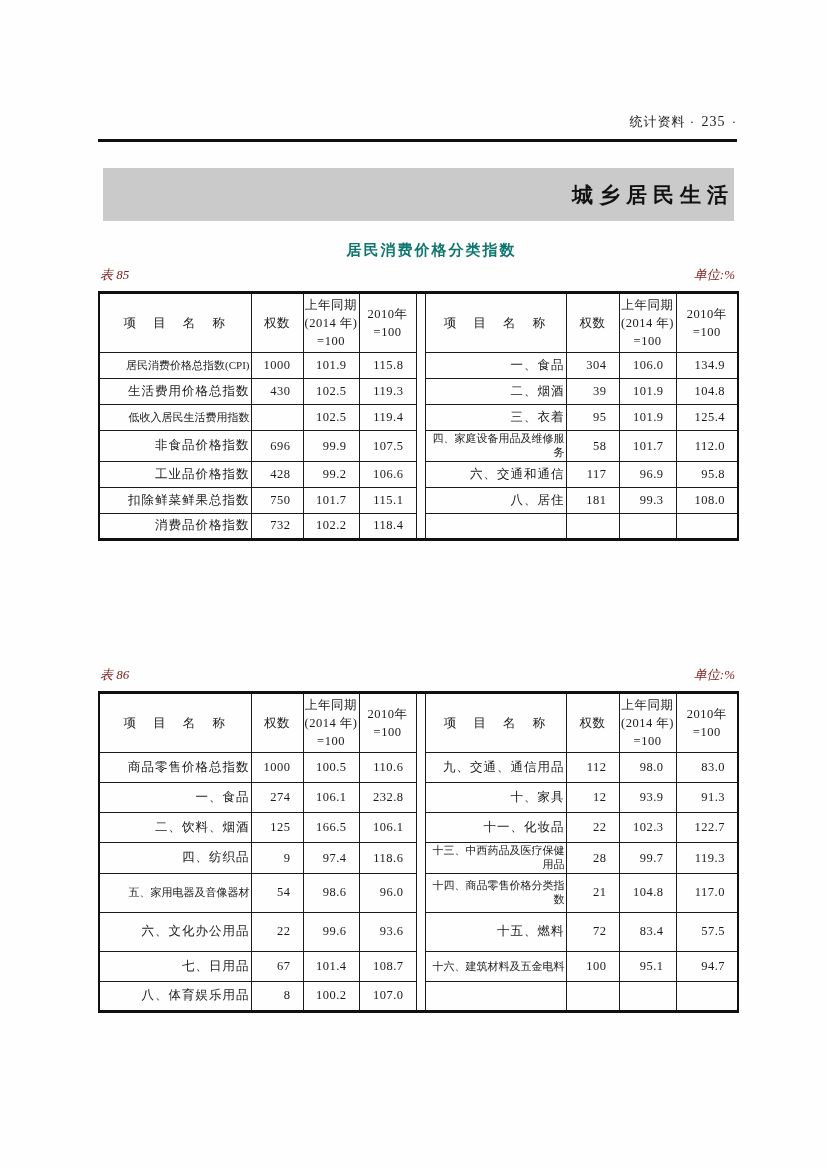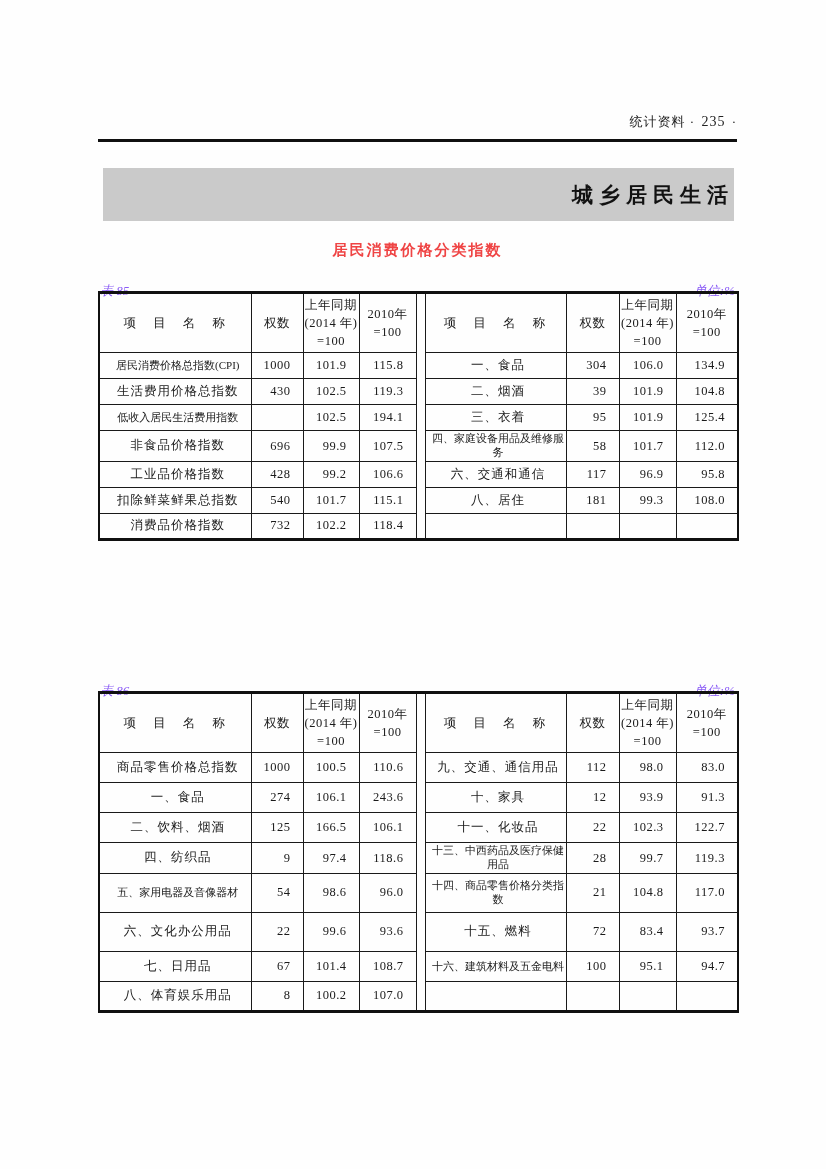--- a/index.html
+++ b/index.html
@@ -28,27 +28,27 @@
     position:absolute;top:155px;left:103px;width:631px;height:53px;
     background:#cacaca;
     display:flex;align-items:center;justify-content:flex-end;margin-top:13px;
   }
   .banner-title{
     font-size:21px;font-weight:bold;letter-spacing:6px;color:#111;
     font-family:"Liberation Sans","DejaVu Sans",sans-serif;
   }
 
   .tbl-title{
-    position:absolute;left:98px;width:639px;text-align:center;
-    font-size:15px;font-weight:bold;letter-spacing:2px;color:#ef4444;
+    position:absolute;left:112px;width:639px;text-align:center;
+    font-size:15px;font-weight:bold;letter-spacing:2px;color:#0f766e;
     font-family:"Liberation Sans","DejaVu Sans",sans-serif;
   }
   .tbl-meta{
     position:absolute;left:98px;width:639px;height:18px;
-    font-size:13px;font-style:italic;color:#8b5cf6;margin-top:16px;
+    font-size:13px;font-style:italic;color:#7f1d1d;
   }
   .tbl-meta .lab{position:absolute;left:2px;top:0;}
   .tbl-meta .unit{position:absolute;right:2px;top:0;}
 
   table.stat{
     position:absolute;left:98px;width:639px;
     border-collapse:collapse;table-layout:fixed;
     border:2px solid #101010;border-top:3px solid #101010;border-bottom:3px solid #101010;
     font-size:12.5px;color:#1a1a1a;
   }
@@ -57,21 +57,21 @@
     border:1px solid #1a1a1a;border-top:none;
     text-align:center;vertical-align:middle;
     white-space:pre-line;line-height:1.45;font-size:12.5px;letter-spacing:0.5px;
     padding:2px 0;
   }
   table.stat thead td.hitem{word-spacing:10px;letter-spacing:2px;}
   table.stat td{overflow:hidden;}
   table.stat tbody td{
     border:1px solid #1a1a1a;vertical-align:middle;
   }
-  td.name{text-align:center;padding-left:6px;letter-spacing:1px;white-space:nowrap;line-height:1.25;font-family:Liberation Serif, serif;}
+  td.name{text-align:right;padding-left:6px;letter-spacing:1px;white-space:nowrap;line-height:1.25;font-family:Liberation Serif, serif;}
   td.name.tight{font-size:11px;letter-spacing:0;}
   td.name.wrapok{white-space:normal;}
   td.num{text-align:right;padding-right:12px;letter-spacing:0.5px;}
   td.div-cell{
     border-top:none !important;border-bottom:none !important;
     border-left:2px solid #101010;border-right:2px solid #101010;
     background:#fff;padding:0;
   }
   #table-85{top:291px;}
   #table-85 tbody tr{height:26px;}
@@ -159,21 +159,21 @@
     <td class="div-cell"></td>
     <td class="name">二、烟酒</td>
     <td class="num">39</td>
     <td class="num">101.9</td>
     <td class="num">104.8</td>
   </tr>
         <tr>
     <td class="name tight">低收入居民生活费用指数</td>
     <td class="num"></td>
     <td class="num">102.5</td>
-    <td class="num">194.1</td>
+    <td class="num">119.4</td>
     <td class="div-cell"></td>
     <td class="name">三、衣着</td>
     <td class="num">95</td>
     <td class="num">101.9</td>
     <td class="num">125.4</td>
   </tr>
         <tr>
     <td class="name">非食品价格指数</td>
     <td class="num">696</td>
     <td class="num">99.9</td>
@@ -190,21 +190,21 @@
     <td class="num">99.2</td>
     <td class="num">106.6</td>
     <td class="div-cell"></td>
     <td class="name">六、交通和通信</td>
     <td class="num">117</td>
     <td class="num">96.9</td>
     <td class="num">95.8</td>
   </tr>
         <tr>
     <td class="name">扣除鲜菜鲜果总指数</td>
-    <td class="num">540</td>
+    <td class="num">750</td>
     <td class="num">101.7</td>
     <td class="num">115.1</td>
     <td class="div-cell"></td>
     <td class="name">八、居住</td>
     <td class="num">181</td>
     <td class="num">99.3</td>
     <td class="num">108.0</td>
   </tr>
         <tr>
     <td class="name">消费品价格指数</td>
@@ -265,21 +265,21 @@
     <td class="div-cell"></td>
     <td class="name">九、交通、通信用品</td>
     <td class="num">112</td>
     <td class="num">98.0</td>
     <td class="num">83.0</td>
   </tr>
         <tr>
     <td class="name">一、食品</td>
     <td class="num">274</td>
     <td class="num">106.1</td>
-    <td class="num">243.6</td>
+    <td class="num">232.8</td>
     <td class="div-cell"></td>
     <td class="name">十、家具</td>
     <td class="num">12</td>
     <td class="num">93.9</td>
     <td class="num">91.3</td>
   </tr>
         <tr>
     <td class="name">二、饮料、烟酒</td>
     <td class="num">125</td>
     <td class="num">166.5</td>
@@ -314,21 +314,21 @@
   </tr>
         <tr>
     <td class="name">六、文化办公用品</td>
     <td class="num">22</td>
     <td class="num">99.6</td>
     <td class="num">93.6</td>
     <td class="div-cell"></td>
     <td class="name">十五、燃料</td>
     <td class="num">72</td>
     <td class="num">83.4</td>
-    <td class="num">93.7</td>
+    <td class="num">57.5</td>
   </tr>
         <tr>
     <td class="name">七、日用品</td>
     <td class="num">67</td>
     <td class="num">101.4</td>
     <td class="num">108.7</td>
     <td class="div-cell"></td>
     <td class="name tight">十六、建筑材料及五金电料</td>
     <td class="num">100</td>
     <td class="num">95.1</td>

